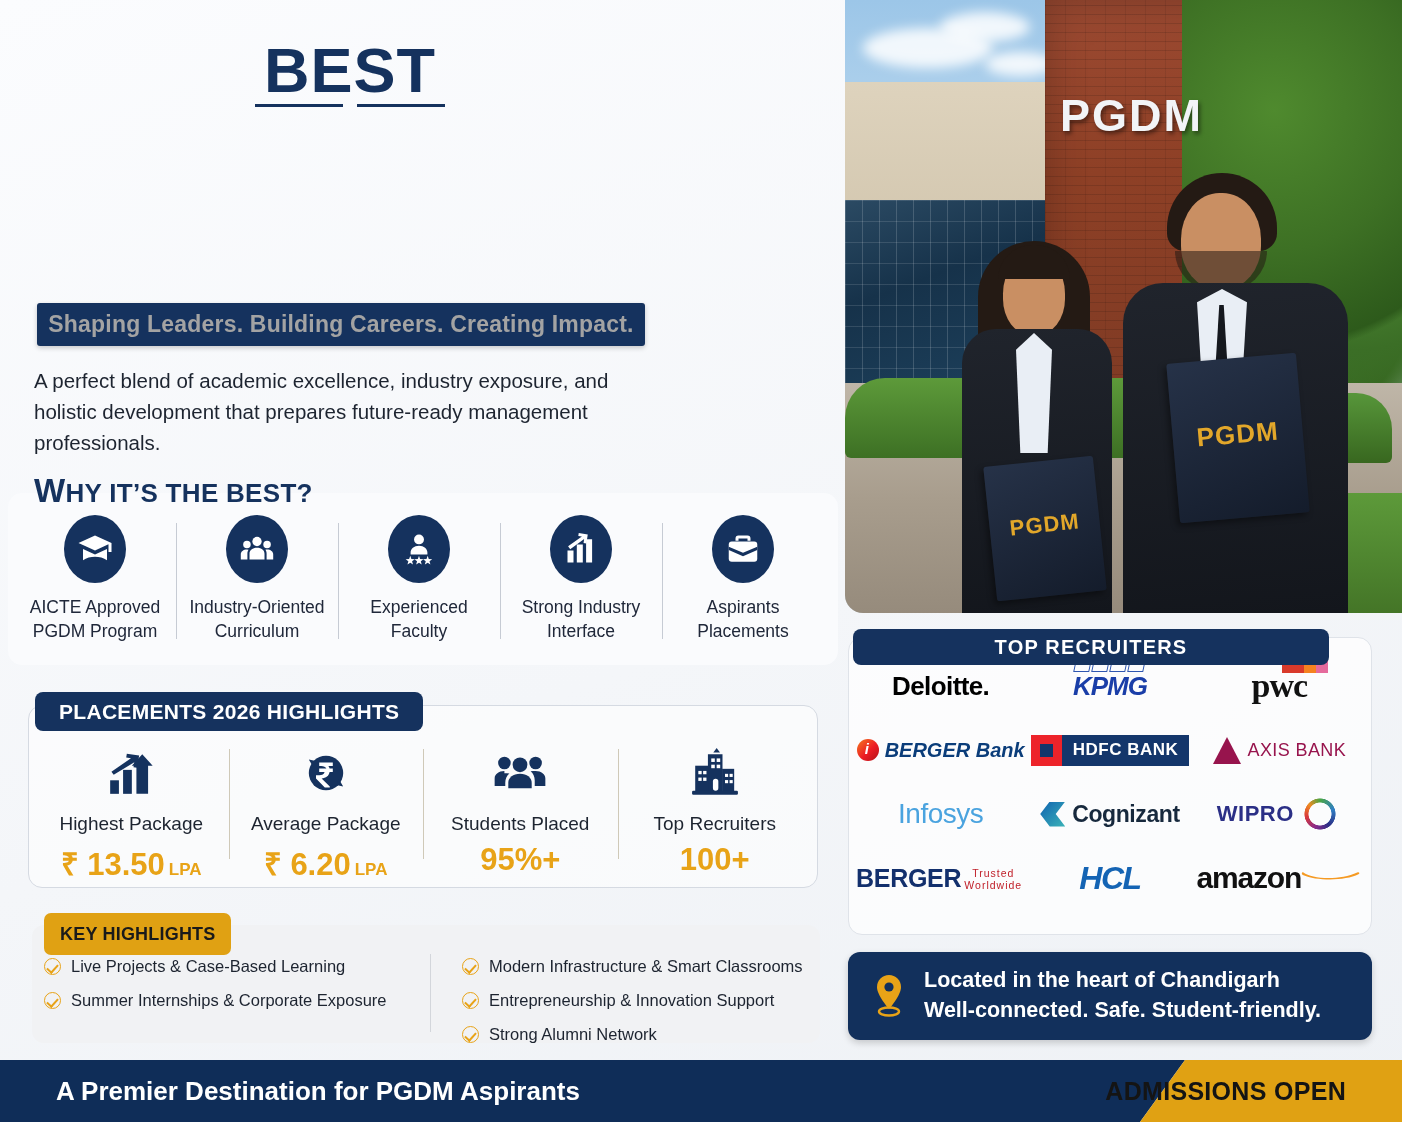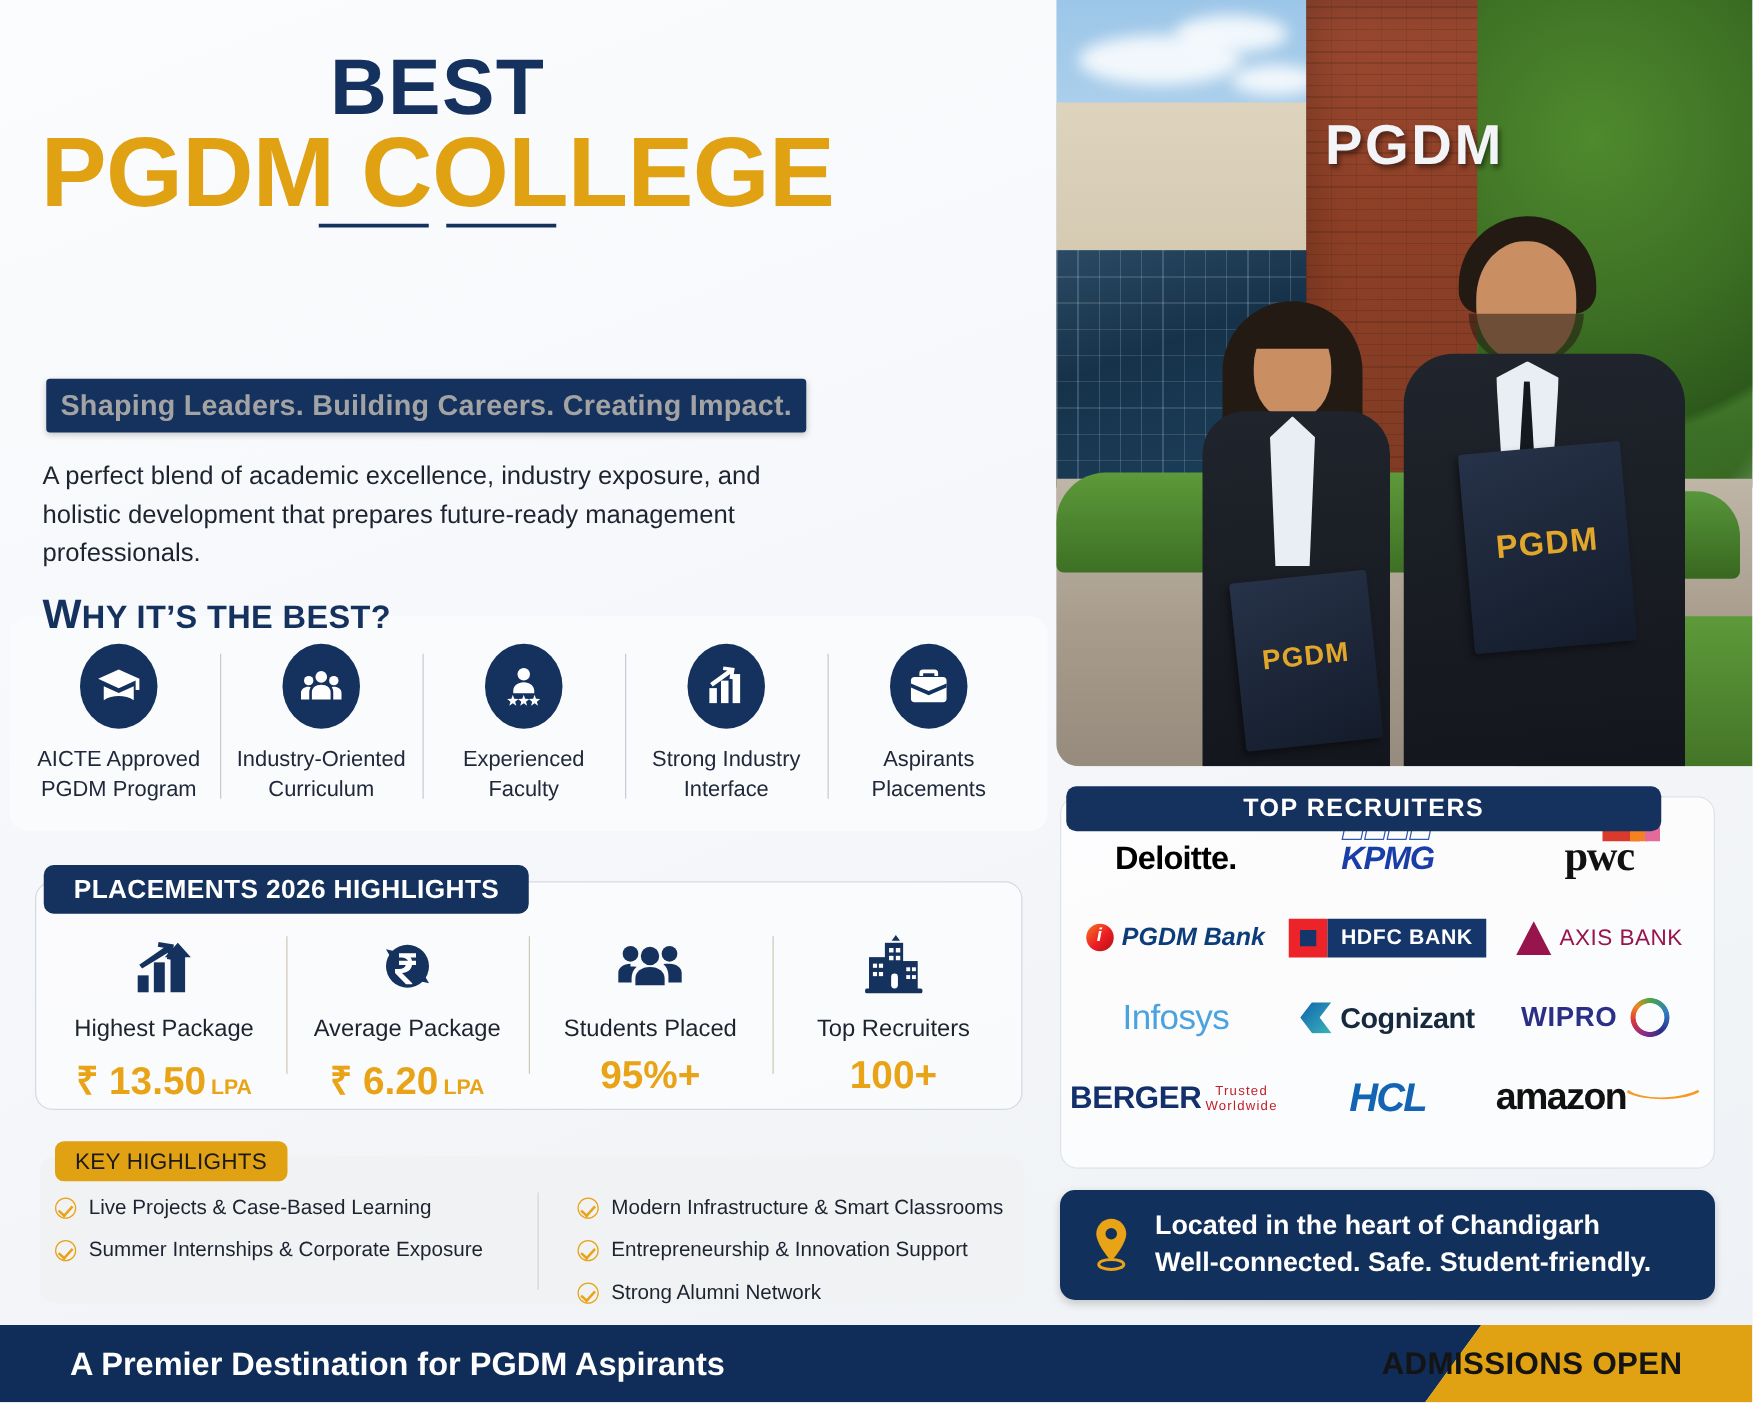--- a/index.html
+++ b/index.html
@@ -128,23 +128,23 @@
   .placelabel{margin-top:12px;font-size:19px;color:#1d2430;}
   .placevalue{margin-top:7px;font-size:31px;font-weight:bold;color:#e8a317;display:flex;align-items:baseline;gap:4px;}
   .placevalue .unit{font-size:17px;font-weight:bold;}
 
   
   .keybox{
     position:absolute;left:32px;top:925px;width:788px;height:118px;
     background:#f1f2f4;border-radius:12px;
   }
   .keyhead{
-    position:absolute;left:44px;top:913px;height:32px;padding:0 16px;
+    position:absolute;left:44px;top:913px;height:42px;padding:0 16px;
     background:#e0a113;border-radius:7px;display:flex;align-items:center;
-    color:#1a1a1a;font-size:18px;font-weight:normal;letter-spacing:.2px;z-index:3;
+    color:#1a1a1a;font-size:18px;font-weight:bold;letter-spacing:.2px;z-index:3;
   }
   .keycols{position:absolute;left:44px;top:952px;width:760px;display:flex;z-index:2;}
   .keycol{width:50%;display:flex;flex-direction:column;gap:5px;position:relative;}
   .keycol.right{padding-left:38px;}
   .keycol.right:before{content:"";position:absolute;left:6px;top:2px;width:1px;height:78px;background:#d3d6db;}
   .keyitem{display:flex;align-items:center;gap:10px;font-size:16.5px;color:#1d2430;height:29px;}
   .tick{width:17px;height:17px;flex:none;border:1.6px solid #e8a317;border-radius:50%;position:relative;}
   .tick:after{
     content:"";position:absolute;left:4.2px;top:2.6px;width:5px;height:9px;
     border:solid #e8a317;border-width:0 2px 2px 0;transform:rotate(42deg);
@@ -262,21 +262,20 @@
       <div class="p-shirt" style="left:82px;top:116px;width:50px;height:110px;clip-path:polygon(50% 0,100% 12%,88% 100%,12% 100%,0 12%);"></div>
       <div class="p-tie" style="left:99px;top:132px;width:15px;height:86px;clip-path:polygon(35% 0,65% 0,100% 100%,0 100%);"></div>
       <div class="folder" style="left:58px;top:185px;width:130px;height:160px;transform:rotate(-5deg);">
         <span style="font-size:26px;">PGDM</span>
       </div>
     </div>
   </div>
 
   <div class="headline">
     <div class="h-best">BEST</div>
-    <div class="h-main">PGDM COLLEGE</div>
     <div class="h-sub-wrap">
       <span class="h-rule"></span>
       <span class="h-rule"></span>
     </div>
   </div>
 
   <div class="tagline">Shaping Leaders. Building Careers. Creating Impact.</div>
   <div class="intro">A perfect blend of academic excellence, industry exposure, and holistic development that prepares future-ready management professionals.</div>
 
   <div class="whypanel"></div>
@@ -494,21 +493,21 @@
         <i style="left:22px;top:4px;width:14px;height:24px;background:#f58220;"></i>
         <i style="left:22px;top:-4px;width:10px;height:12px;background:#e8502f;"></i>
         <i style="left:34px;top:0px;width:12px;height:16px;background:#fbb714;"></i>
         <i style="left:34px;top:16px;width:12px;height:12px;background:#e56a9c;"></i>
       </span>
       <span class="txt">pwc</span>
     </div>
 
     <div class="logo lg-icici">
       <span class="mark"></span>
-      <span class="txt">PGDM Bank</span>
+      <span class="txt">BERGER Bank</span>
     </div>
 
     <div class="logo lg-hdfc">
       <span class="sq">
           <i></i>
         </span>
       <span class="bar">HDFC BANK</span>
     </div>
 
     <div class="logo lg-axis">

